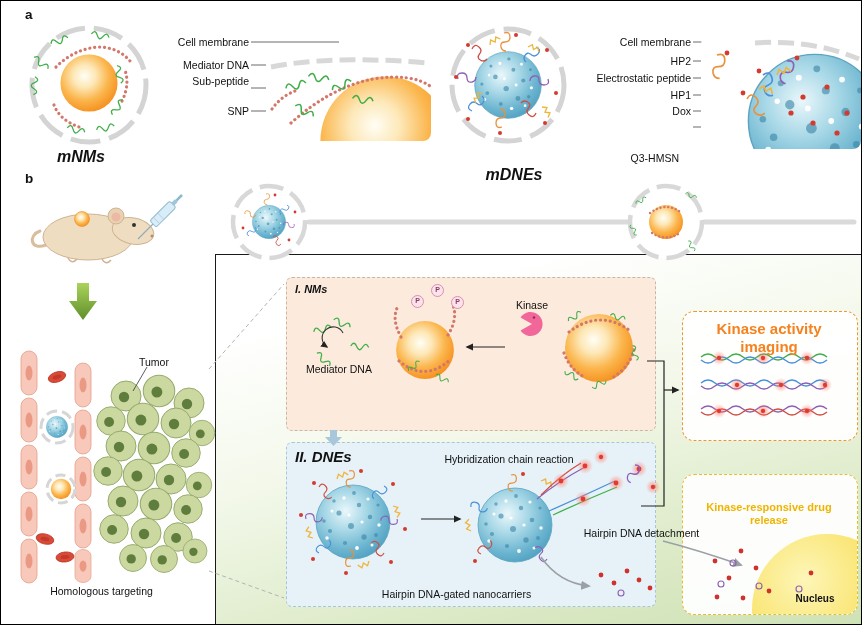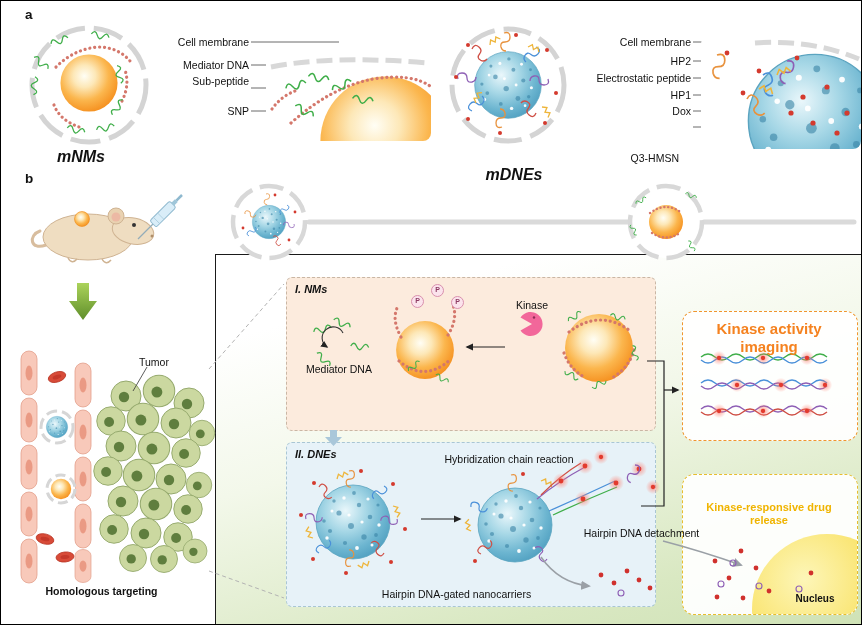--- a/index.html
+++ b/index.html
@@ -462,30 +462,30 @@
   <div class="t r" style="left:555px;top:54px;width:135px;">HP2</div>
   <div class="t r" style="left:555px;top:71px;width:135px;">Electrostatic peptide</div>
   <div class="t r" style="left:555px;top:88px;width:135px;">HP1</div>
   <div class="t r" style="left:555px;top:104px;width:135px;">Dox</div>
   <div class="t r" style="left:543px;top:120px;width:135px;margin-top:31px;">Q3-HMSN</div>
   <div class="t b i c" style="left:468px;top:165px;width:90px;font-size:16px;">mDNEs</div>
 
   <div class="t panel-letter" style="left:24px;top:170px;">b</div>
 
   <div class="t" style="left:138px;top:355px;">Tumor</div>
-  <div class="t c" style="left:18px;top:584px;width:165px;font-weight:bold;">Homologous targeting</div>
+  <div class="t c" style="left:18px;top:584px;width:165px;">Homologous targeting</div>
 
   <div class="t b i" style="left:294px;top:282px;font-size:11px;">I. NMs</div>
   <div class="t c" style="left:500px;top:298px;width:62px;">Kinase</div>
   <div class="t c" style="left:296px;top:362px;width:84px;">Mediator DNA</div>
   <div class="pcirc" style="left:410px;top:294px;">P</div>
   <div class="pcirc" style="left:430px;top:283px;">P</div>
   <div class="pcirc" style="left:450px;top:295px;">P</div>
 
-  <div class="t b i" style="left:294px;top:447px;font-size:11px;">II. DNEs</div>
+  <div class="t b i" style="left:294px;top:447px;font-size:15px;">II. DNEs</div>
   <div class="t c" style="left:298px;top:587px;width:315px;">Hairpin DNA-gated nanocarriers</div>
   <div class="t c" style="left:408px;top:452px;width:200px;">Hybridization chain reaction</div>
 
   <div class="t c" style="left:573px;top:526px;width:135px;">Hairpin DNA detachment</div>
 
   <div class="t b c orange-title" style="left:687px;top:319px;width:162px;font-size:15px;">Kinase activity imaging</div>
   <div class="t b c gold-title" style="left:687px;top:500px;width:162px;font-size:11px;">Kinase-responsive drug release</div>
   <div class="t b c" style="left:775px;top:592px;width:78px;font-size:10px;">Nucleus</div>
 
 </div>

